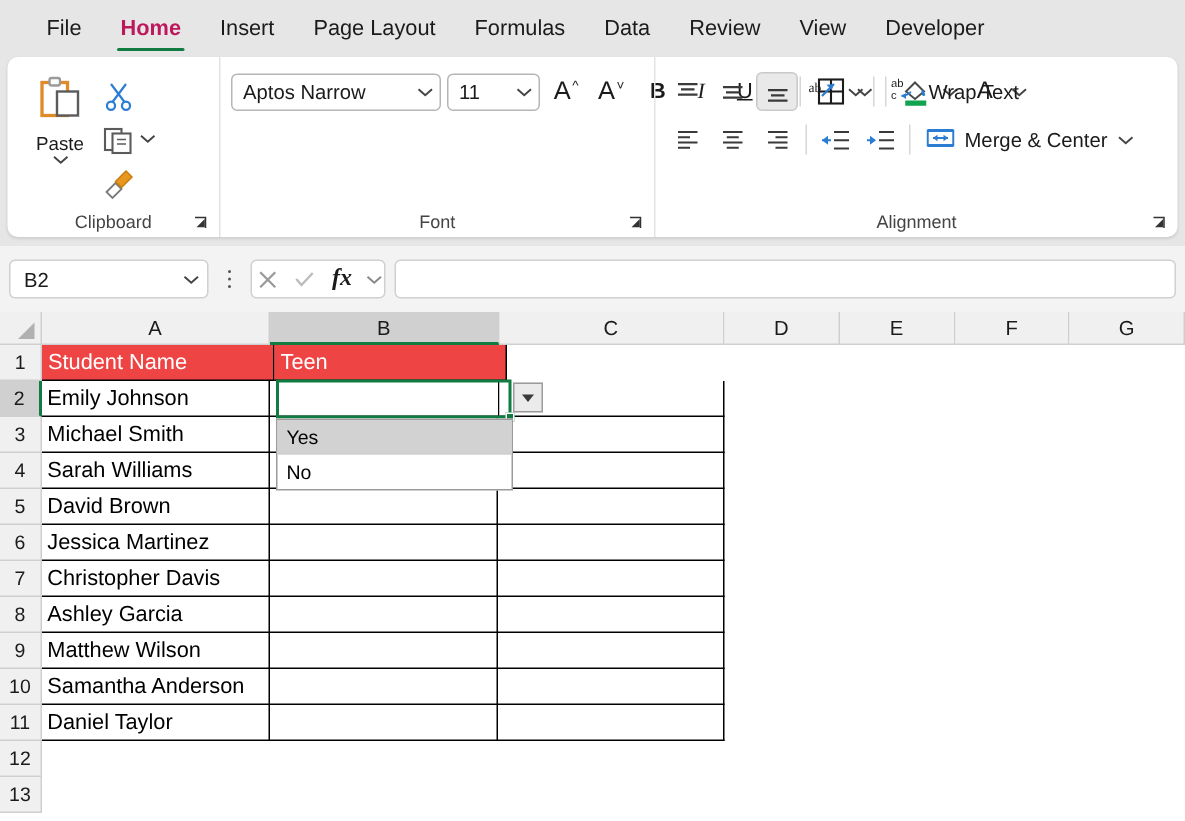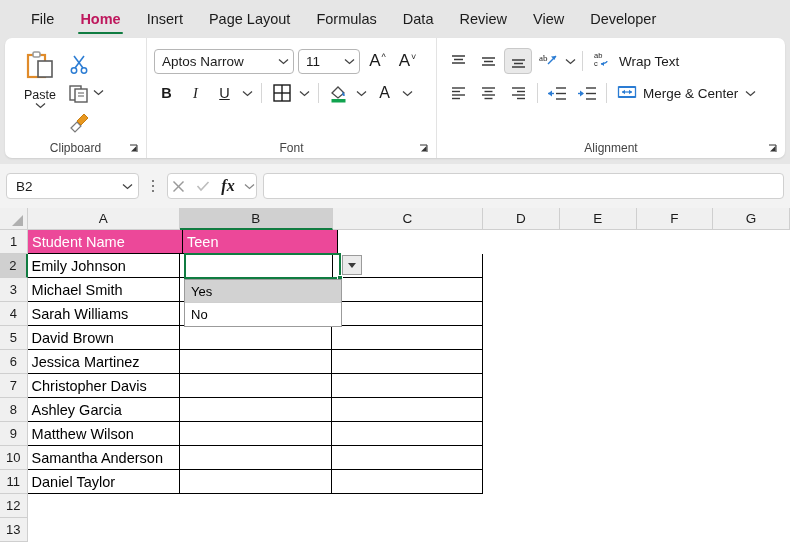--- a/index.html
+++ b/index.html
@@ -84,21 +84,21 @@
   .clip-row { display: flex; align-items: center; gap: 2px; height: 27px; }
   .icon-btn {
     display: flex; align-items: center; justify-content: center;
     border-radius: 3px; cursor: default;
   }
   .chev { width: 13px; display:flex; align-items:center; justify-content:center; }
   .chev svg { display:block; }
 
   
   .g-font { width: 290px; }
-  .font-rows { display: flex; flex-direction: column; gap: 6px; width: 100%; padding-top:2px;}
+  .font-rows { display: flex; gap: 6px; width: 100%; padding-top:2px;}
   .font-row { display: flex; align-items: center; gap: 4px; }
   .combo {
     height: 25px; border: 1px solid #b6b6b6; border-radius: 4px;
     background: #fff; display: flex; align-items: center;
     padding: 0 3px 0 7px; font-size: 13.5px; color: #1b1b1b;
     cursor: default;
   }
   .combo .cval { flex: 1; white-space: nowrap; overflow: hidden; }
   .combo-font { width: 140px; }
   .combo-size { width: 62px; }
@@ -172,21 +172,21 @@
     font-size:13px; color:#1b1b1b;
   }
   .rh.sel { background:#d0d0d0; border-right:2px solid #107c41; }
   .cell {
     display:flex; align-items:center;
     font-size:14.5px; color:#000;
     padding-left: 4px; overflow:hidden; white-space:nowrap;
     background:#fff;
   }
   .cell.bordered { border-right:1px solid #000; border-bottom:1px solid #000; }
-  .cell.hdr { background:#ec4899; color:#fff; }
+  .cell.hdr { background:#ef4444; color:#fff; }
   .cell.blank { background:transparent; }
 
   
   .sel-box {
     position:absolute; border:2px solid #107c41; pointer-events:none;
     background: transparent;
   }
   .sel-handle {
     position:absolute; width:6px; height:6px; background:#107c41;
     border:1px solid #fff;

